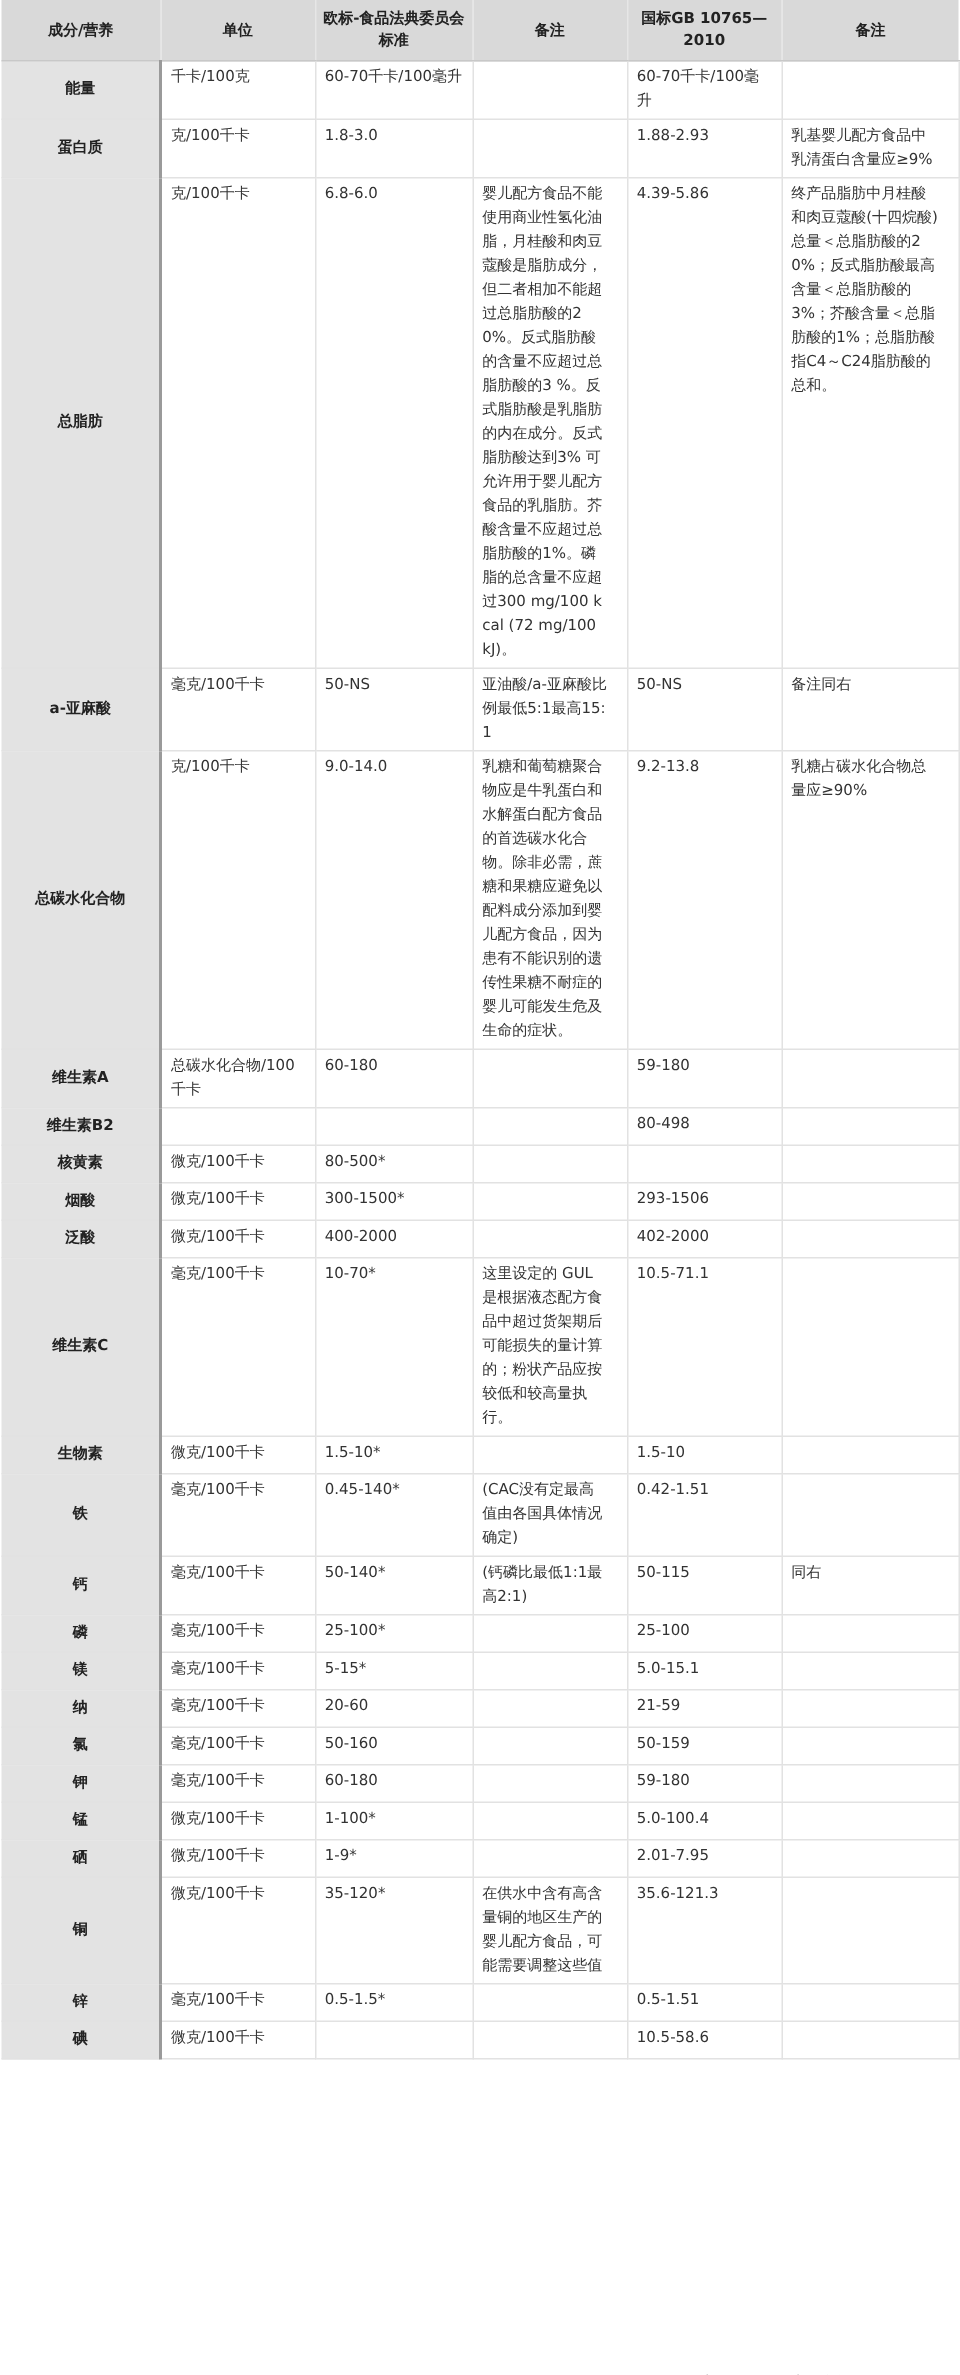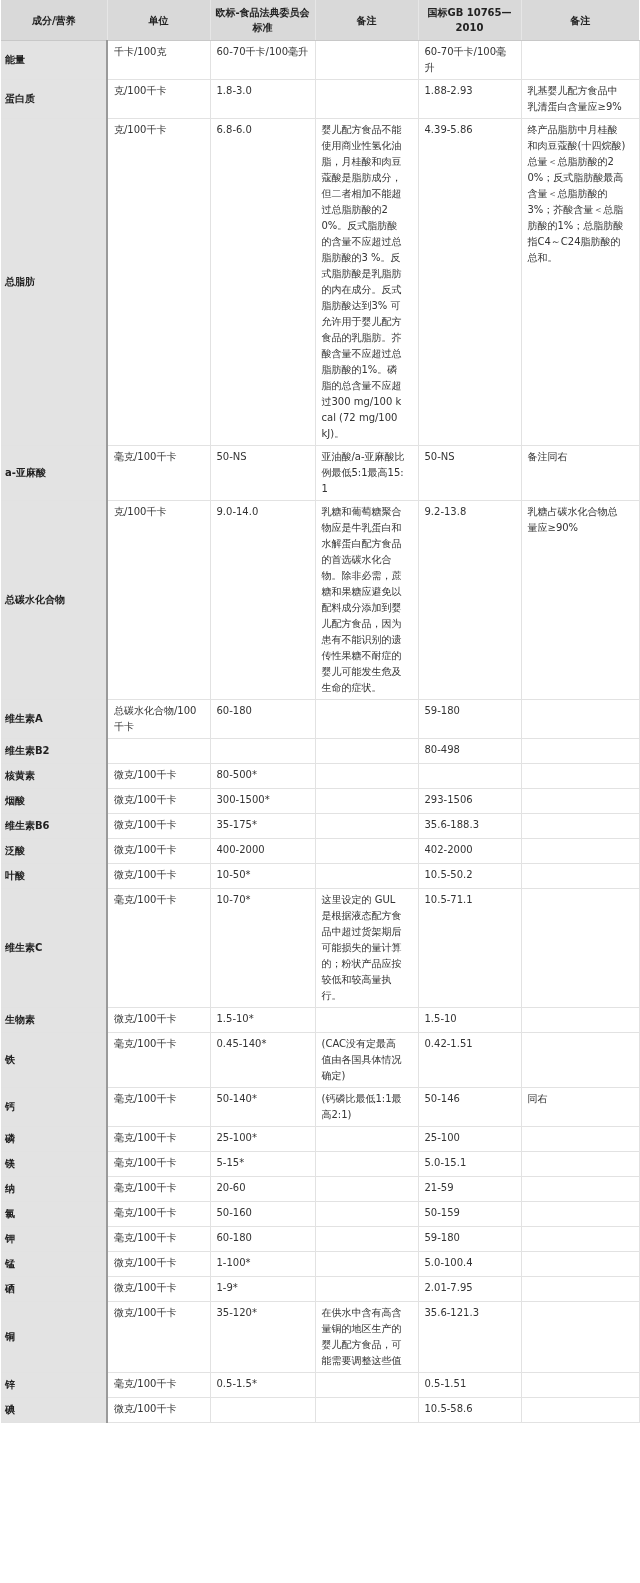--- a/index.html
+++ b/index.html
@@ -49,20 +49,21 @@
       border: 1px solid #e2e2e2;
       padding: 3px 5px 3px 6px;
       vertical-align: top;
       color: #333;
       word-break: break-all;
     }
     table.nutri td.name {
       background: #e3e3e3;
       font-weight: bold;
       color: #222;
+      text-align: center;
       vertical-align: middle;
       border-right: 2px solid #9a9a9a;
       border-left: none;
       padding: 2px 4px;
     }
     table.nutri td.note {
       padding-right: 12px;
     }
     table.nutri tr.r td { height: 18px; }
 
@@ -169,41 +170,25 @@
       </tr>
       <tr class="r">
         <td class="name">烟酸</td>
         <td>微克/100千卡</td>
         <td>300-1500*</td>
         <td class="note"></td>
         <td>293-1506</td>
         <td class="note"></td>
       </tr>
       <tr class="r">
-        <td class="name">维生素B6</td>
-        <td>微克/100千卡</td>
-        <td>35-175*</td>
-        <td class="note"></td>
-        <td>35.6-188.3</td>
-        <td class="note"></td>
-      </tr>
-      <tr class="r">
         <td class="name">泛酸</td>
         <td>微克/100千卡</td>
         <td>400-2000</td>
         <td class="note"></td>
         <td>402-2000</td>
-        <td class="note"></td>
-      </tr>
-      <tr class="r">
-        <td class="name">叶酸</td>
-        <td>微克/100千卡</td>
-        <td>10-50*</td>
-        <td class="note"></td>
-        <td>10.5-50.2</td>
         <td class="note"></td>
       </tr>
       <tr class="r">
         <td class="name">维生素C</td>
         <td>毫克/100千卡</td>
         <td>10-70*</td>
         <td class="note">这里设定的 GUL 是根据液态配方食品中超过货架期后可能损失的量计算的；粉状产品应按较低和较高量执行。</td>
         <td>10.5-71.1</td>
         <td class="note"></td>
       </tr>
@@ -221,21 +206,21 @@
         <td>0.45-140*</td>
         <td class="note">(CAC没有定最高值由各国具体情况确定)</td>
         <td>0.42-1.51</td>
         <td class="note"></td>
       </tr>
       <tr class="r">
         <td class="name">钙</td>
         <td>毫克/100千卡</td>
         <td>50-140*</td>
         <td class="note">(钙磷比最低1:1最高2:1)</td>
-        <td>50-146</td>
+        <td>50-115</td>
         <td class="note">同右</td>
       </tr>
       <tr class="r">
         <td class="name">磷</td>
         <td>毫克/100千卡</td>
         <td>25-100*</td>
         <td class="note"></td>
         <td>25-100</td>
         <td class="note"></td>
       </tr>

